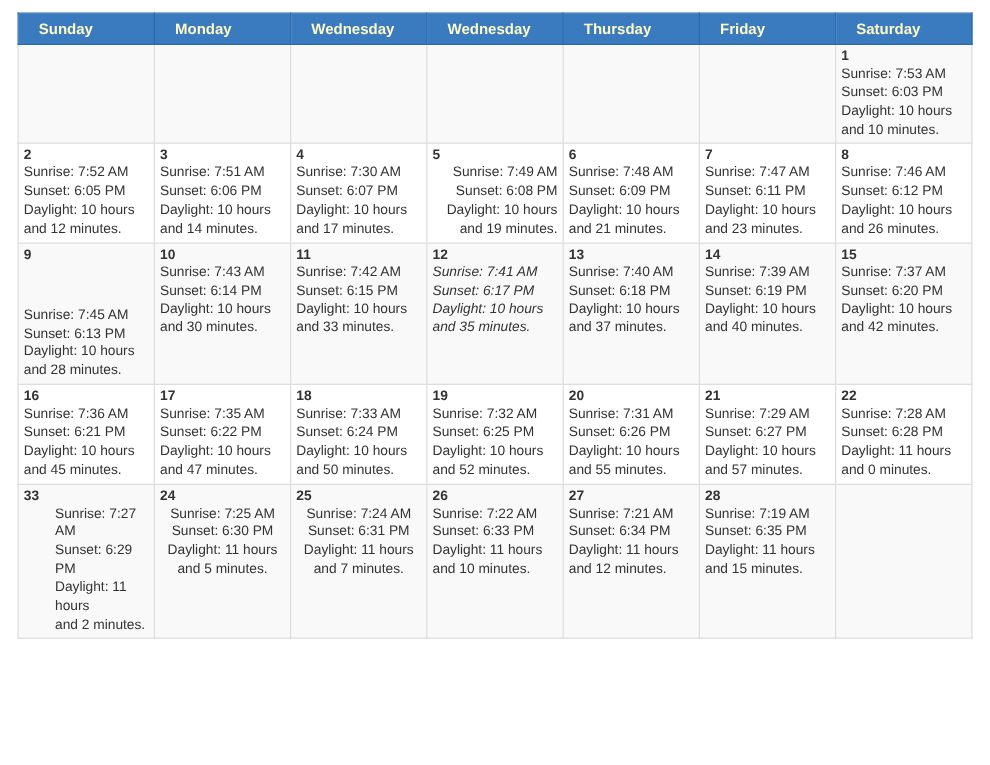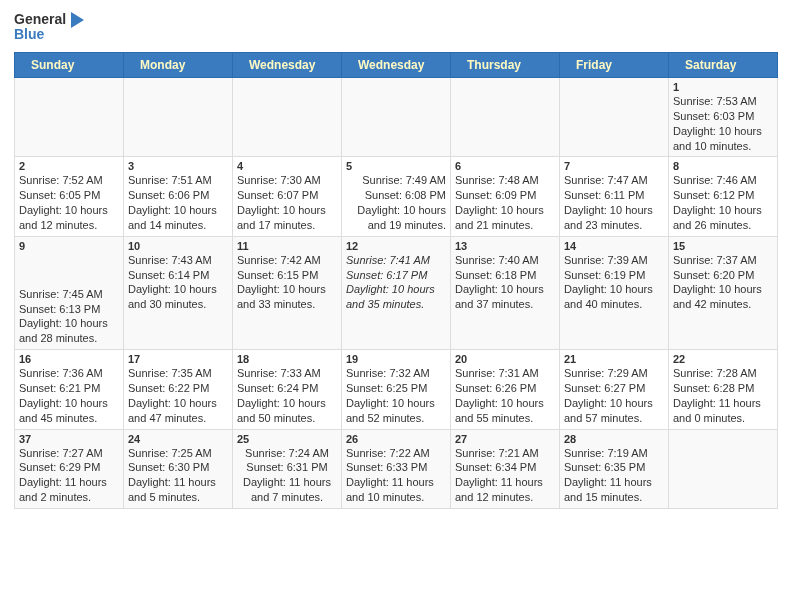--- a/index.html
+++ b/index.html
@@ -79,33 +79,20 @@
       line-height: 1.35;
     }
     .empty-cell {
       background-color: #f9f9f9;
     }
   </style>
 </head>
 <body>
 
 <div class="container">
-  <div class="header">
-    <div class="logo">
-        <svg width="70" height="34">
-          <text x="0" y="14" font-size="14" font-weight="bold" fill="#333" font-family="Arial">General</text>
-          <text x="0" y="29" font-size="14" font-weight="bold" fill="#3a7bbf" font-family="Arial">Blue</text>
-          <polygon points="57,2 70,10 57,18" fill="#3a7bbf"></polygon>
-        </svg>
-      </div>
-    <div class="title-block">
-      <div class="title-month"></div>
-      <div class="title-location"></div>
-    </div>
-  </div>
 
   <table class="calendar">
     <thead>
       <tr>
       <th>Sunday</th>
           <th>Monday</th>
           <th>Wednesday</th>
           <th>Wednesday</th>
           <th>Thursday</th>
           <th>Friday</th>
@@ -276,29 +263,29 @@
           <td>
             <span class="day-num">22</span>
             <div class="day-info" style="white-space: pre-line;">Sunrise: 7:28 AM
 Sunset: 6:28 PM
 Daylight: 11 hours
 and 0 minutes.</div>
           </td>
         </tr>
         <tr>
           <td>
-            <span class="day-num">37</span>
-            <div class="day-info" style="white-space: pre-line;">Sunrise: 7:27 AM
+            <span class="day-num">33</span>
+            <div class="day-info" style="white-space: pre-line; margin-left: 25px;">Sunrise: 7:27 AM
 Sunset: 6:29 PM
 Daylight: 11 hours
 and 2 minutes.</div>
           </td>
           <td>
             <span class="day-num">24</span>
-            <div class="day-info" style="white-space: pre-line;">Sunrise: 7:25 AM
+            <div class="day-info" style="white-space: pre-line; text-align: center;">Sunrise: 7:25 AM
 Sunset: 6:30 PM
 Daylight: 11 hours
 and 5 minutes.</div>
           </td>
           <td>
             <span class="day-num">25</span>
             <div class="day-info" style="white-space: pre-line; text-align: center;">Sunrise: 7:24 AM
 Sunset: 6:31 PM
 Daylight: 11 hours
 and 7 minutes.</div>

